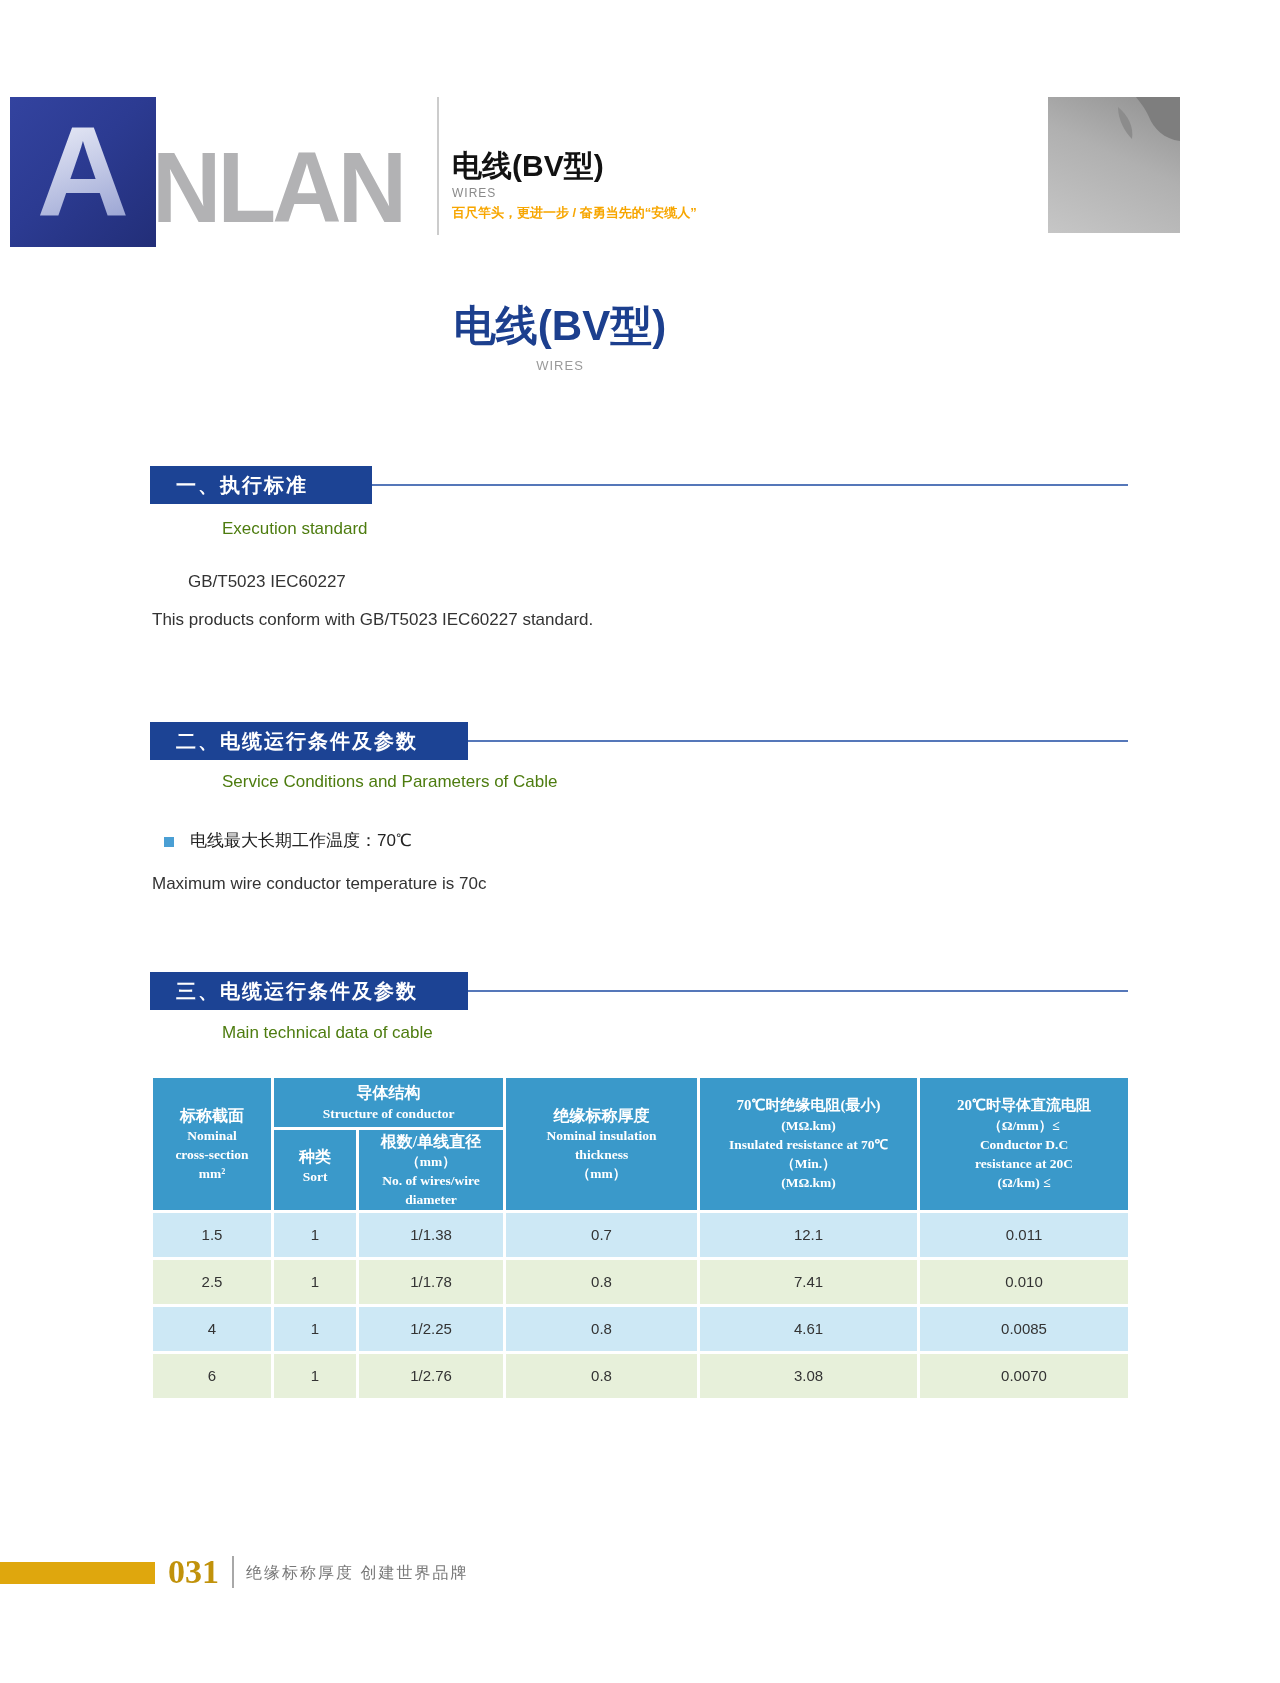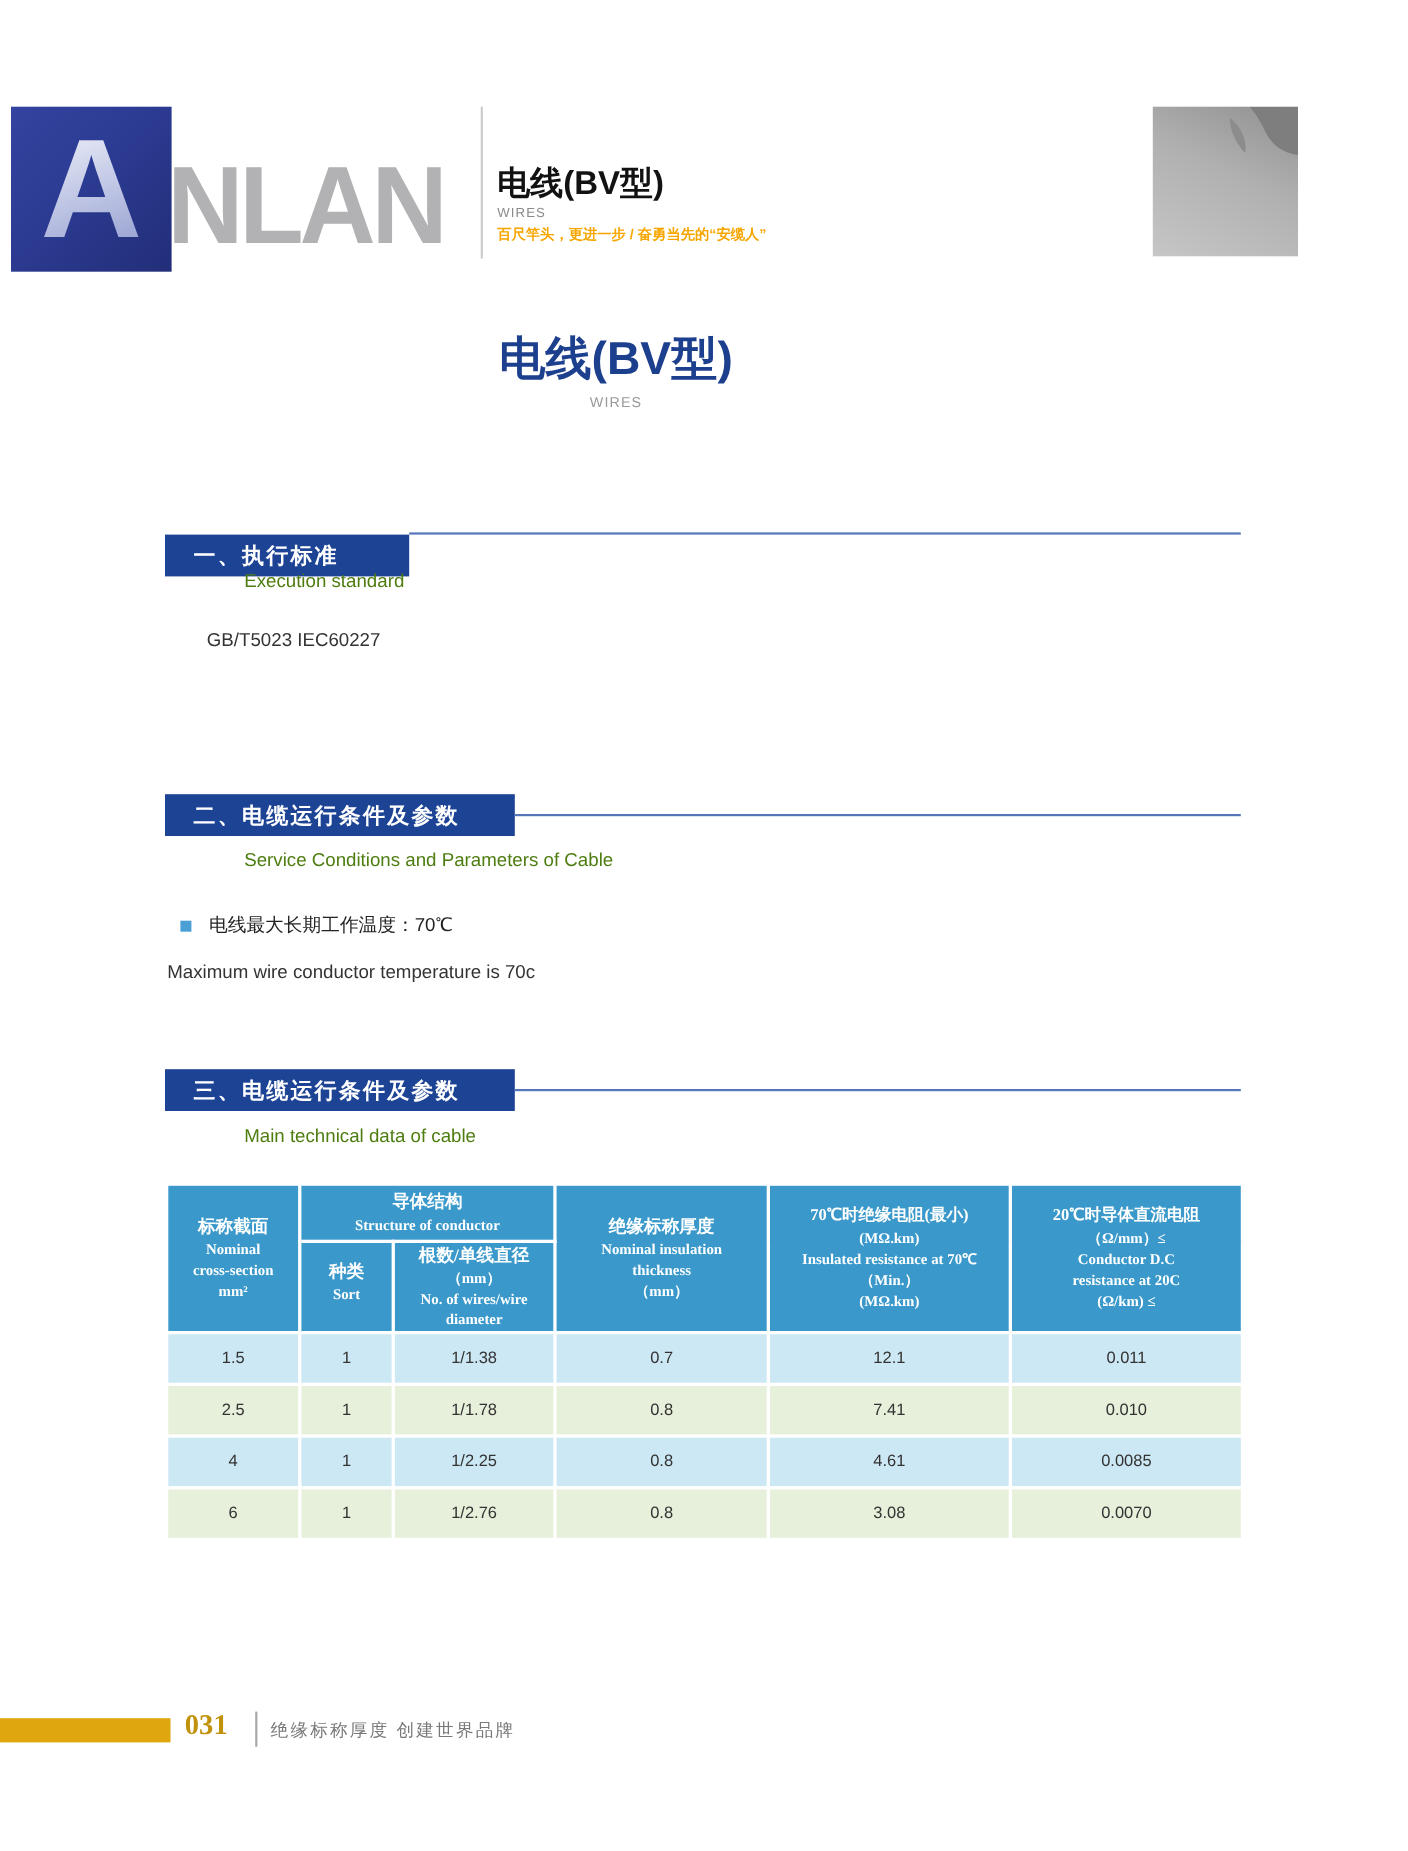--- a/index.html
+++ b/index.html
@@ -49,21 +49,21 @@
   td.th .cn { font-size:16px; line-height:1.45; }
   td.th .en { font-size:13.5px; line-height:1.4; }
   td.th-bottom { vertical-align:bottom; padding-bottom:8px; }
   tbody td { font-size:15px; color:#333333; }
   tbody tr.r-blue td { background:#cde8f5;text-align:center; }
   tbody tr.r-green td { background:#e7f0da; }
 
   
   .footer-bar { position:absolute; left:0; top:1562px; width:155px; height:22px; background:#dfa70d; }
   .footer-num { position:absolute; left:168px; top:1553px; font-family:"Liberation Serif", serif;
-    font-size:26px; font-weight:bold; color:#c1920b; }
+    font-size:34px; font-weight:bold; color:#c1920b; }
   .footer-div { position:absolute; left:232px; top:1556px; width:2px; height:32px; background:#a8a8a8; }
   .footer-slogan { position:absolute; left:246px; top:1563px; font-size:16px; color:#787878; letter-spacing:2px; }
 </style>
 </head>
 <body>
 
 <div class="page">
 
   <div class="logo-box">
     <span class="logo-a">A</span>
@@ -76,26 +76,27 @@
   <div class="hdr-photo">
     <svg width="132" height="136" viewBox="0 0 132 136">
       <path d="M88,0 L132,0 L132,44 C116,42 106,32 101,20 C97,11 92,5 88,0 Z" fill="#7e7e7e"></path>
       <path d="M70,10 C80,18 86,30 84,42 C78,36 70,24 70,10 Z" fill="#8c8c8c"></path>
     </svg>
   </div>
 
   <div class="page-title">电线(BV型)</div>
   <div class="page-subtitle">WIRES</div>
 
-  <div class="sec-box" style="left:150px; top:466px; width:222px;margin-top:20px;">
+  <div class="sec-box" style="left:150px; top:466px; width:222px;">
     <span>一、执行标准</span>
   </div>
   <div class="sec-line" style="left:372px; top:484px; width:756px;"></div>
   <div class="sec-sub" style="left:222px; top:519px;">Execution standard</div>
   <div class="body-text" style="left:188px; top:572px;">GB/T5023  IEC60227</div>
+  <div class="body-text" style="left:152px; top:610px;">This products conform with GB/T5023  IEC60227 standard.</div>
 
   <div class="sec-box" style="left:150px; top:722px; width:318px;">
     <span>二、电缆运行条件及参数</span>
   </div>
   <div class="sec-line" style="left:468px; top:740px; width:660px;"></div>
   <div class="sec-sub" style="left:222px; top:772px;">Service Conditions and Parameters of Cable</div>
   <div class="bullet-sq" style="left:164px; top:837px;"></div>
   <div class="body-text" style="left:190px; top:829px; color:#222222;">电线最大长期工作温度：70℃</div>
   <div class="body-text" style="left:152px; top:858px;margin-top:16px;">Maximum wire conductor temperature is 70c</div>
 

